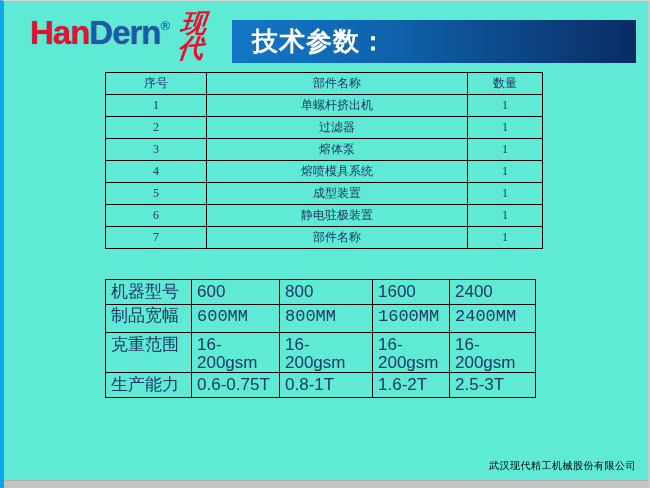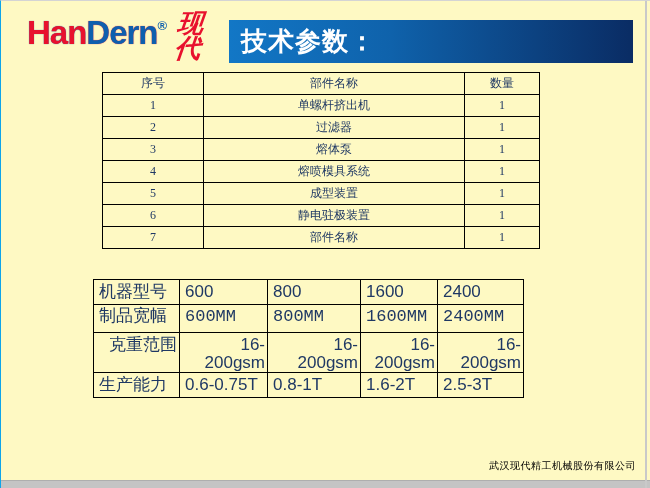--- a/index.html
+++ b/index.html
@@ -1,20 +1,20 @@
 <!DOCTYPE html>
 <html><head>
 <meta charset="utf-8">
 <style>
   * { margin:0; padding:0; box-sizing:border-box; }
   html,body { background:#ffffff; }
   .page {
-    position:relative; width:650px; height:488px; background:#fef9c3;
+    position:relative; width:650px; height:488px; background:#5eead4;
     font-family:"Liberation Sans", sans-serif; overflow:hidden;
-    border-left:1px solid #0ea5e9; border-top:1px solid #d4d4d4;
+    border-left:4px solid #0ea5e9; border-top:1px solid #d4d4d4;
   }
   .right-edge {
     position:absolute; left:644px; top:0; width:2px; height:488px;
     background:#c9c9c9;
   }
   
   .logo { position:absolute; left:26px; top:14px; white-space:nowrap; }
   .logo-latin {
     font-family:"Liberation Sans", sans-serif; font-weight:800;
     font-size:33px; letter-spacing:-1px; line-height:36px;
@@ -32,42 +32,42 @@
     transform:skewX(-6deg); text-align:center;
   }
   .logo-cn span { display:block; }
   
   .banner {
     position:absolute; left:228px; top:19px; width:404px; height:43px;
     background:linear-gradient(90deg, #1277c6 0%, #0f62ab 40%, #0a2c64 100%);
   }
   .banner-title {
     color:#ffffff; font-weight:700; font-size:26px; line-height:43px;
-    padding-left:12px; letter-spacing:1px;
+    padding-left:20px; letter-spacing:1px;
     font-family:"Liberation Sans", sans-serif;
   }
   
   table { border-collapse:collapse; table-layout:fixed; }
   .t1 { position:absolute; left:101px; top:71px; width:437px; }
   .t1 td {
     border:1px solid #000000; height:22px; text-align:center;
     color:#1f3864; font-family:"Liberation Serif", serif; font-size:12px;
     overflow:hidden; white-space:nowrap;
   }
   
-  .t2 { position:absolute; left:92px; top:278px; width:430px;padding-left:24px; }
+  .t2 { position:absolute; left:101px; top:278px; width:430px;padding-left:24px; }
   .t2 td {
     border:1px solid #000000; text-align:left; vertical-align:top;
     color:#1f3864; font-family:"Liberation Sans", sans-serif; font-size:17px;
     padding:3px 2px 0 5px; white-space:pre-line; line-height:18px;
     overflow:hidden;
   }
   .t2 tr.r0 td { height:25px; }
   .t2 tr.r1 td { height:28px;font-family:Liberation Mono, monospace; }
-  .t2 tr.r2 td { height:38px;text-align:right; }
+  .t2 tr.r2 td { height:38px; }
   .t2 tr.r3 td { height:25px;margin-left:8px; }
   .t2 tr.r4 td { height:28px; }
   
   .footer-company {
     position:absolute; right:14px; top:458px;
     color:#000000; font-size:10px; letter-spacing:0.5px;
     font-family:"Liberation Sans", sans-serif;
   }
   .bottom-bar {
     position:absolute; left:0; top:479px; width:650px; height:9px;

